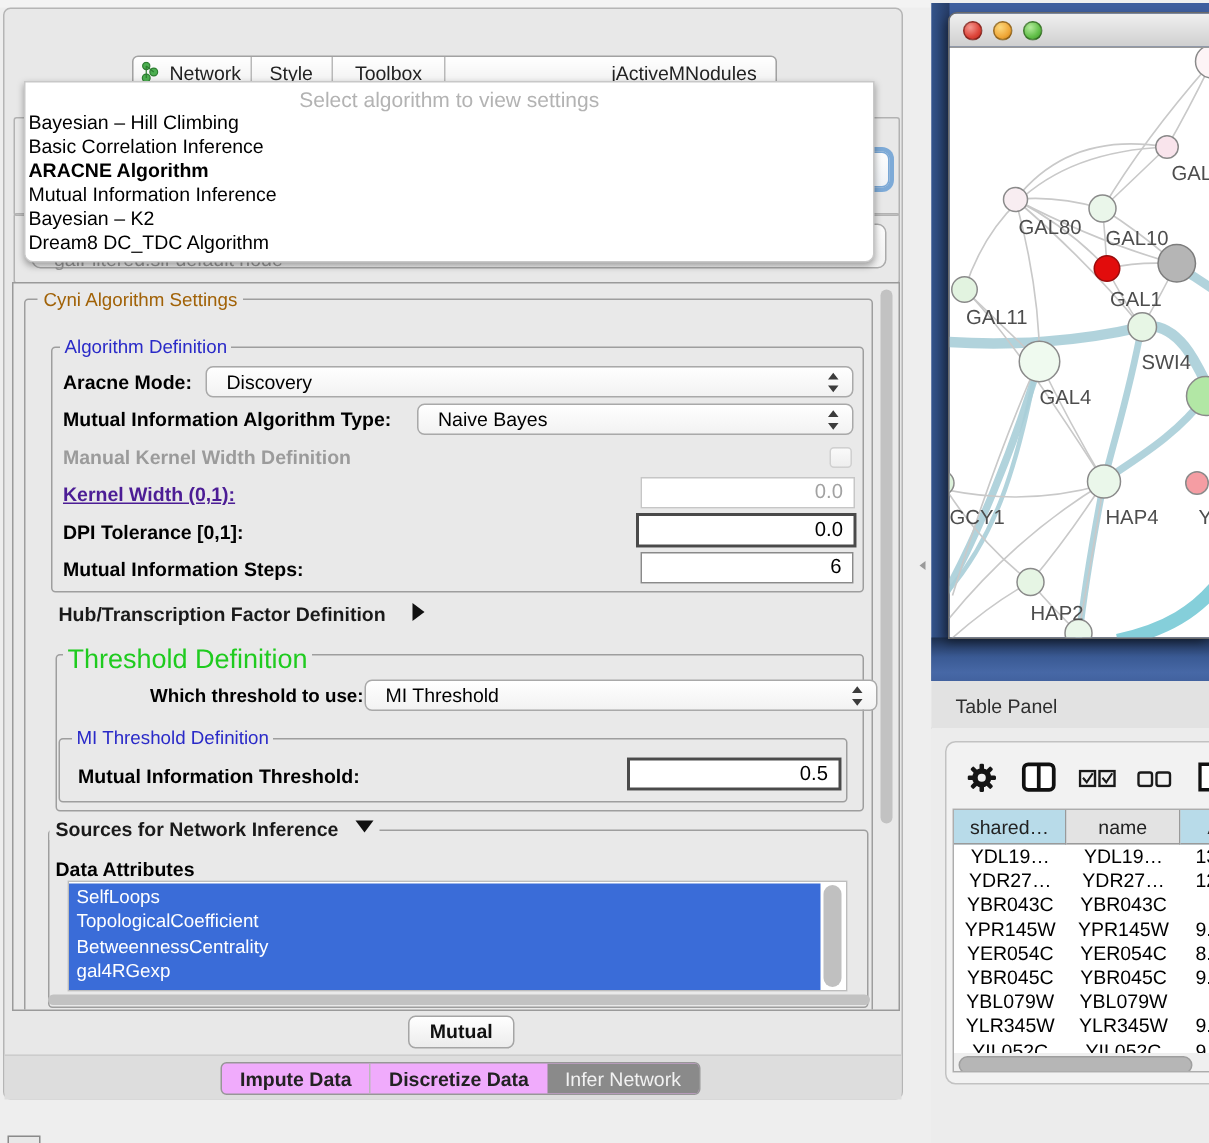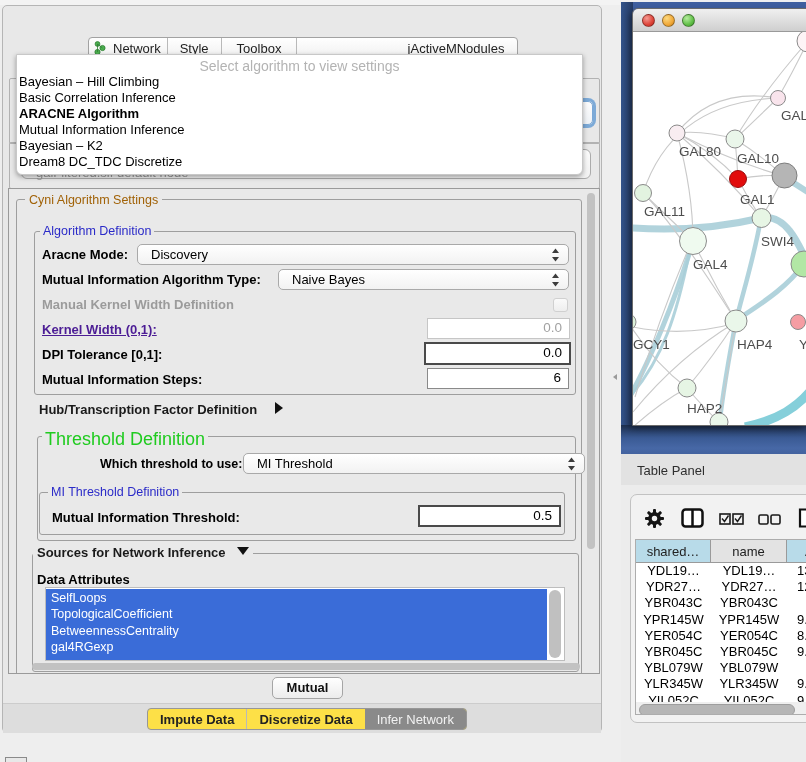--- a/index.html
+++ b/index.html
@@ -102,39 +102,39 @@
     </div>
 
     <div class="abs" style="left:23px;top:474px;width:548px;height:7px;background:#c2c2c2;border-radius:4px;"></div>
 
     <div class="abs" style="left:578px;top:4px;width:8px;height:356px;background:#c2c2c2;border-radius:4px;"></div>
   </div>
 
   <div class="abs" style="left:269px;top:671px;width:69px;height:20px;background:linear-gradient(#ffffff,#ececec);border:1px solid #a5a5a5;border-radius:5px;text-align:center;font-size:13px;font-weight:bold;color:#111;line-height:19px;">Mutual</div>
 
   <div class="abs" style="left:0;top:697px;width:598px;height:29px;background:#dddddd;border-top:1px solid #cccccc;"></div>
-  <div class="abs" style="left:144px;top:702px;height:20px;display:flex;border:1px solid #979797;border-radius:4px;overflow:hidden;background:#fde047;font-size:13px;font-weight:bold;color:#222;">
+  <div class="abs" style="left:144px;top:702px;height:20px;display:flex;border:1px solid #979797;border-radius:4px;overflow:hidden;background:#f0abfc;font-size:13px;font-weight:bold;color:#222;">
     <div style="padding:0 12px;display:flex;align-items:center;border-right:1px solid #b9b9b9;">Impute Data</div>
     <div style="padding:0 12px;display:flex;align-items:center;">Discretize Data</div>
     <div style="padding:0 12px;display:flex;align-items:center;background:#8a8a8a;color:#f2f2f2;font-weight:normal;">Infer Network</div>
   </div>
 </div>
 
 <div class="abs" style="left:5px;top:757px;width:20px;height:12px;background:#e8e8e8;border:1px solid #8a8a8a;"></div>
 
 <div class="abs" style="left:613px;top:374px;width:0;height:0;border-top:3px solid transparent;border-bottom:3px solid transparent;border-right:4px solid #9a9a9a;"></div>
 
 <div class="abs" style="left:16px;top:54px;width:565px;height:119px;background:#ffffff;border:1px solid #c8c8c8;border-radius:0 0 6px 6px;box-shadow:0 2px 5px rgba(0,0,0,.35);font-size:13px;color:#000;z-index:50;">
   <div style="text-align:center;color:#b3b3b3;padding-top:3px;height:16px;font-size:14px;">Select algorithm to view settings</div>
   <div style="padding-left:2px;height:16px;">Bayesian – Hill Climbing</div>
   <div style="padding-left:2px;height:16px;">Basic Correlation Inference</div>
   <div style="padding-left:2px;height:16px;font-weight:bold;">ARACNE Algorithm</div>
   <div style="padding-left:2px;height:16px;">Mutual Information Inference</div>
   <div style="padding-left:2px;height:16px;">Bayesian – K2</div>
-  <div style="padding-left:2px;height:16px;">Dream8 DC_TDC Discretize</div>
+  <div style="padding-left:2px;height:16px;">Dream8 DC_TDC Algorithm</div>
 </div>
 
 <div class="abs" style="left:621px;top:0;width:185px;height:762px;background:#ececec;">
 
   <div class="abs" style="left:0;top:0;width:185px;height:2px;background:#f0f0f0;"></div>
 
   <div class="abs" style="left:0;top:2px;width:185px;height:452px;background:#3f5f9f;"></div>
   <div class="abs" style="left:0;top:2px;width:12px;height:452px;background:linear-gradient(to right,#33538a,#263c66);"></div>
   <div class="abs" style="left:0;top:425px;width:185px;height:29px;background:linear-gradient(#1d2f4e,#3a5a94 45%,#4768a6 80%,#42629f);"></div>
 

